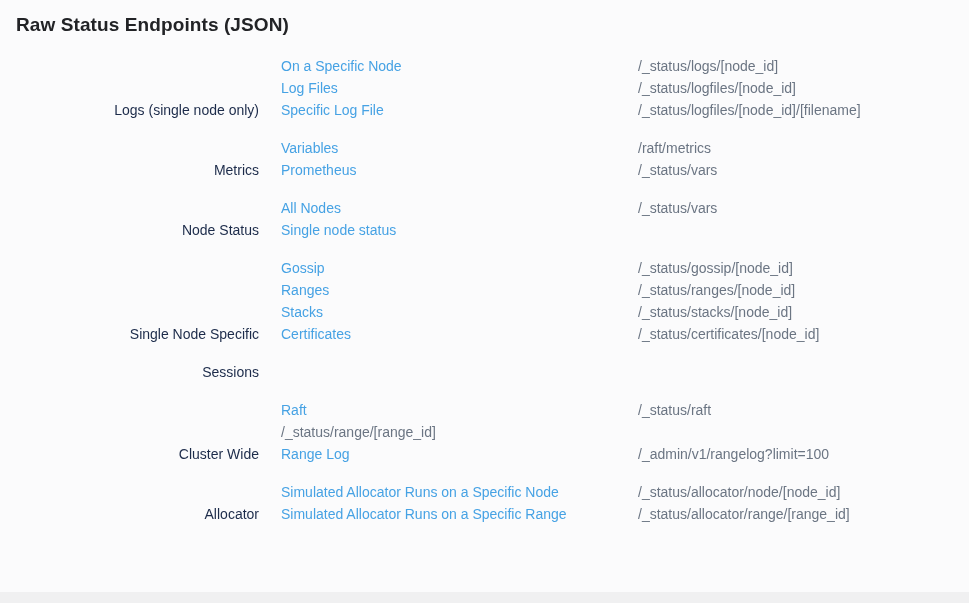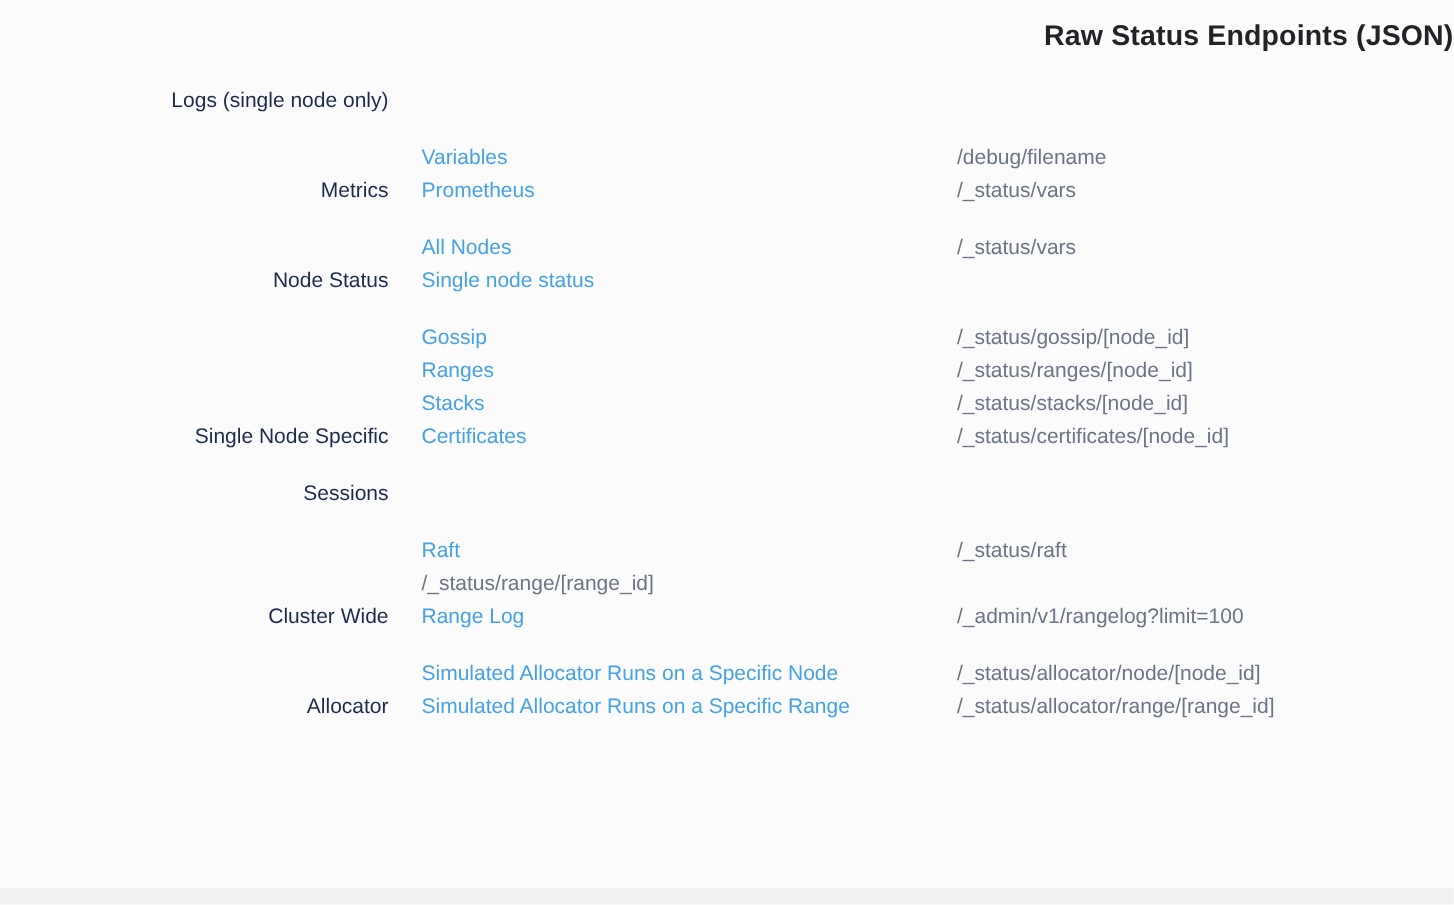--- a/index.html
+++ b/index.html
@@ -14,21 +14,20 @@
     padding: 12px 0 0 16px;
     position: relative;
   }
   h1.page-title {
     font-size: 19px;
     line-height: 26px;
     font-weight: 700;
     letter-spacing: 0.1px;
     color: #222326;
     margin-bottom: 17px;
-    text-align: right;
   }
   .group {
     display: flex;
     align-items: flex-end;
     margin-bottom: 16px;
   }
   .group-category {
     width: 243px;
     flex: none;
     text-align: right;
@@ -65,28 +64,42 @@
 </style>
 </head>
 <body>
 
 <div class="page">
 
   <h1 class="page-title">Raw Status Endpoints (JSON)</h1>
 
   <div class="group">
     <div class="group-category">Logs (single node only)</div>
+    <div class="group-rows">
+      <div class="endpoint-row">
+        <a class="endpoint-link">On a Specific Node</a>
+        <span class="endpoint-path">/_status/logs/[node_id]</span>
+      </div>
+      <div class="endpoint-row">
+        <a class="endpoint-link">Log Files</a>
+        <span class="endpoint-path">/_status/logfiles/[node_id]</span>
+      </div>
+      <div class="endpoint-row">
+        <a class="endpoint-link">Specific Log File</a>
+        <span class="endpoint-path">/_status/logfiles/[node_id]/[filename]</span>
+      </div>
+    </div>
   </div>
 
   <div class="group">
     <div class="group-category">Metrics</div>
     <div class="group-rows">
       <div class="endpoint-row">
         <a class="endpoint-link">Variables</a>
-        <span class="endpoint-path">/debug/filename</span>
+        <span class="endpoint-path">/raft/metrics</span>
       </div>
       <div class="endpoint-row">
         <a class="endpoint-link">Prometheus</a>
         <span class="endpoint-path">/_status/vars</span>
       </div>
     </div>
   </div>
 
   <div class="group">
     <div class="group-category">Node Status</div>

